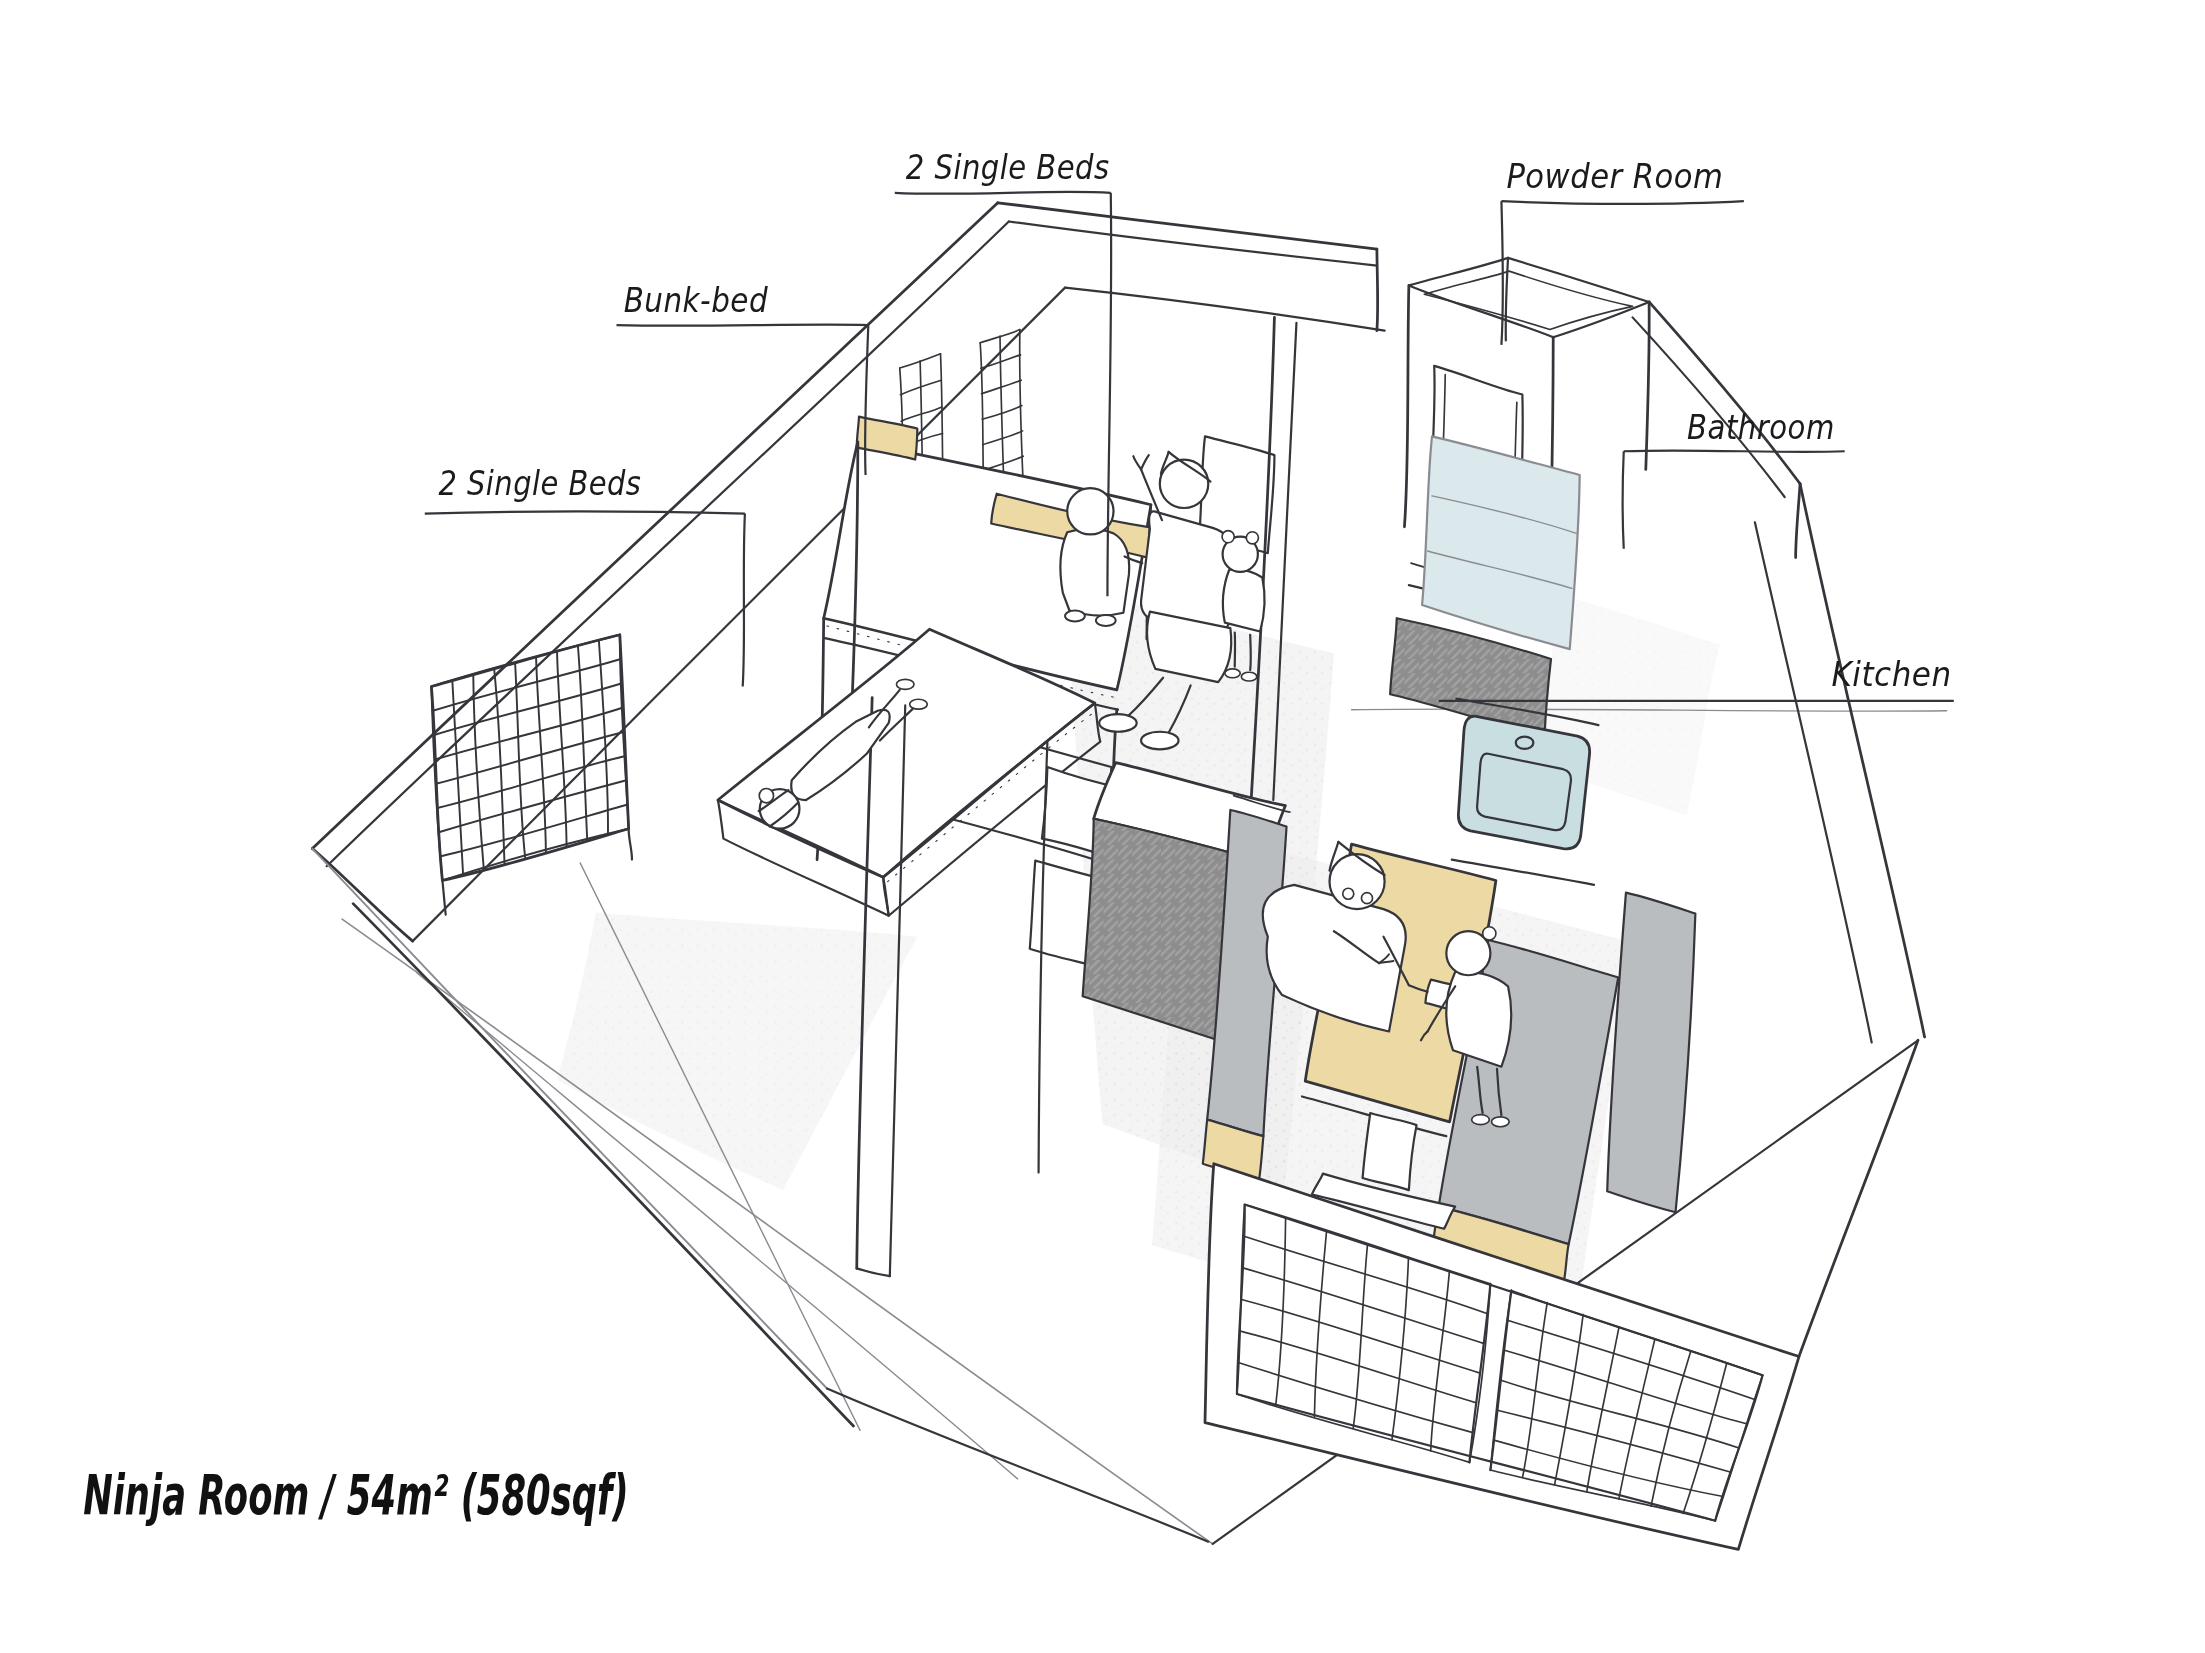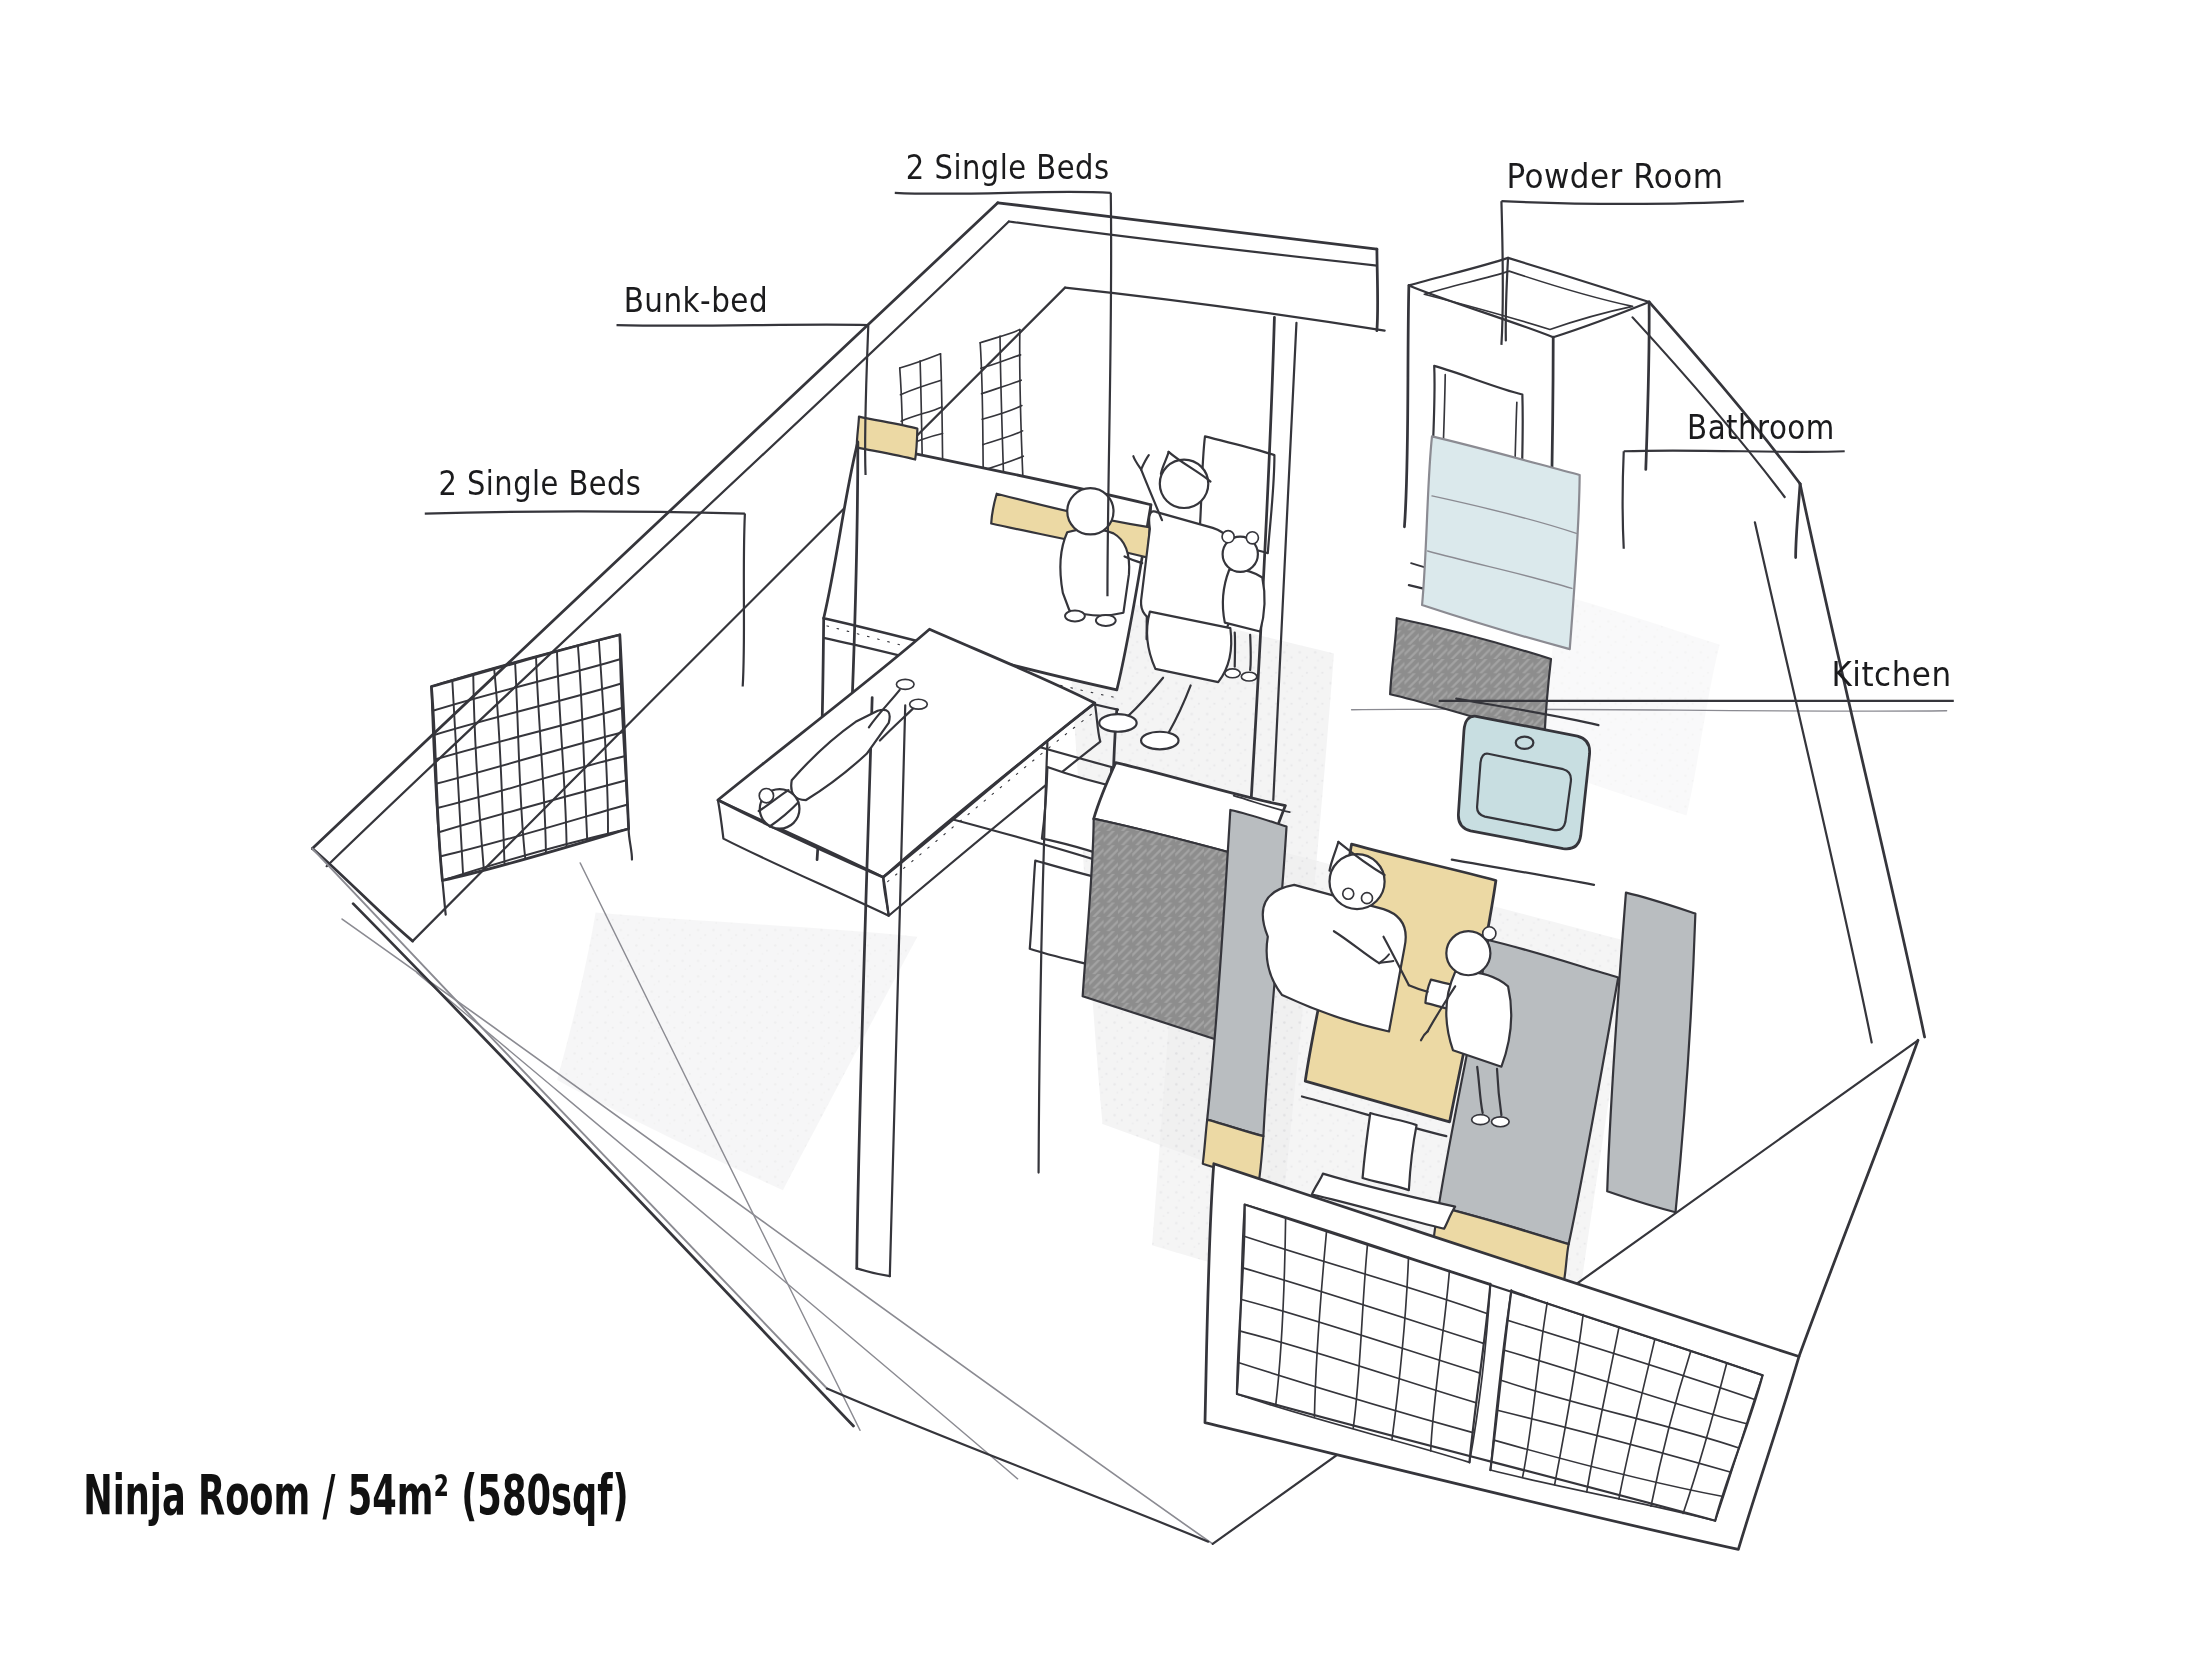--- a/index.html
+++ b/index.html
@@ -1,16 +1,16 @@
 <!DOCTYPE html>
 <html style="font-size:8.8px"><head>
 <meta charset="utf-8">
 <style>
   html,body{margin:0;padding:0;background:#ffffff;width:100%;height:100%;}
-  .stage{width:100vw;height:100vh;display:flex;align-items:center;justify-content:center;background:#ffffff;}
+  .stage{width:100vw;height:100vh;display:flex;align-items:center;justify-content:center;background:#ffffff;font-style:italic;}
   svg{width:100%;height:100%;display:block;}
   text{font-family:"DejaVu Sans","Liberation Sans",sans-serif;}
   .room-label{font-size:62px;fill:#1b1b1d;letter-spacing:1px;}
   .title-text{font-size:100px;font-weight:700;fill:#111111;}
 </style>
 </head>
 <body>
 
 <div class="stage">
   <svg viewBox="0 0 4000 3000" preserveAspectRatio="xMidYMid meet" xmlns="http://www.w3.org/2000/svg">

